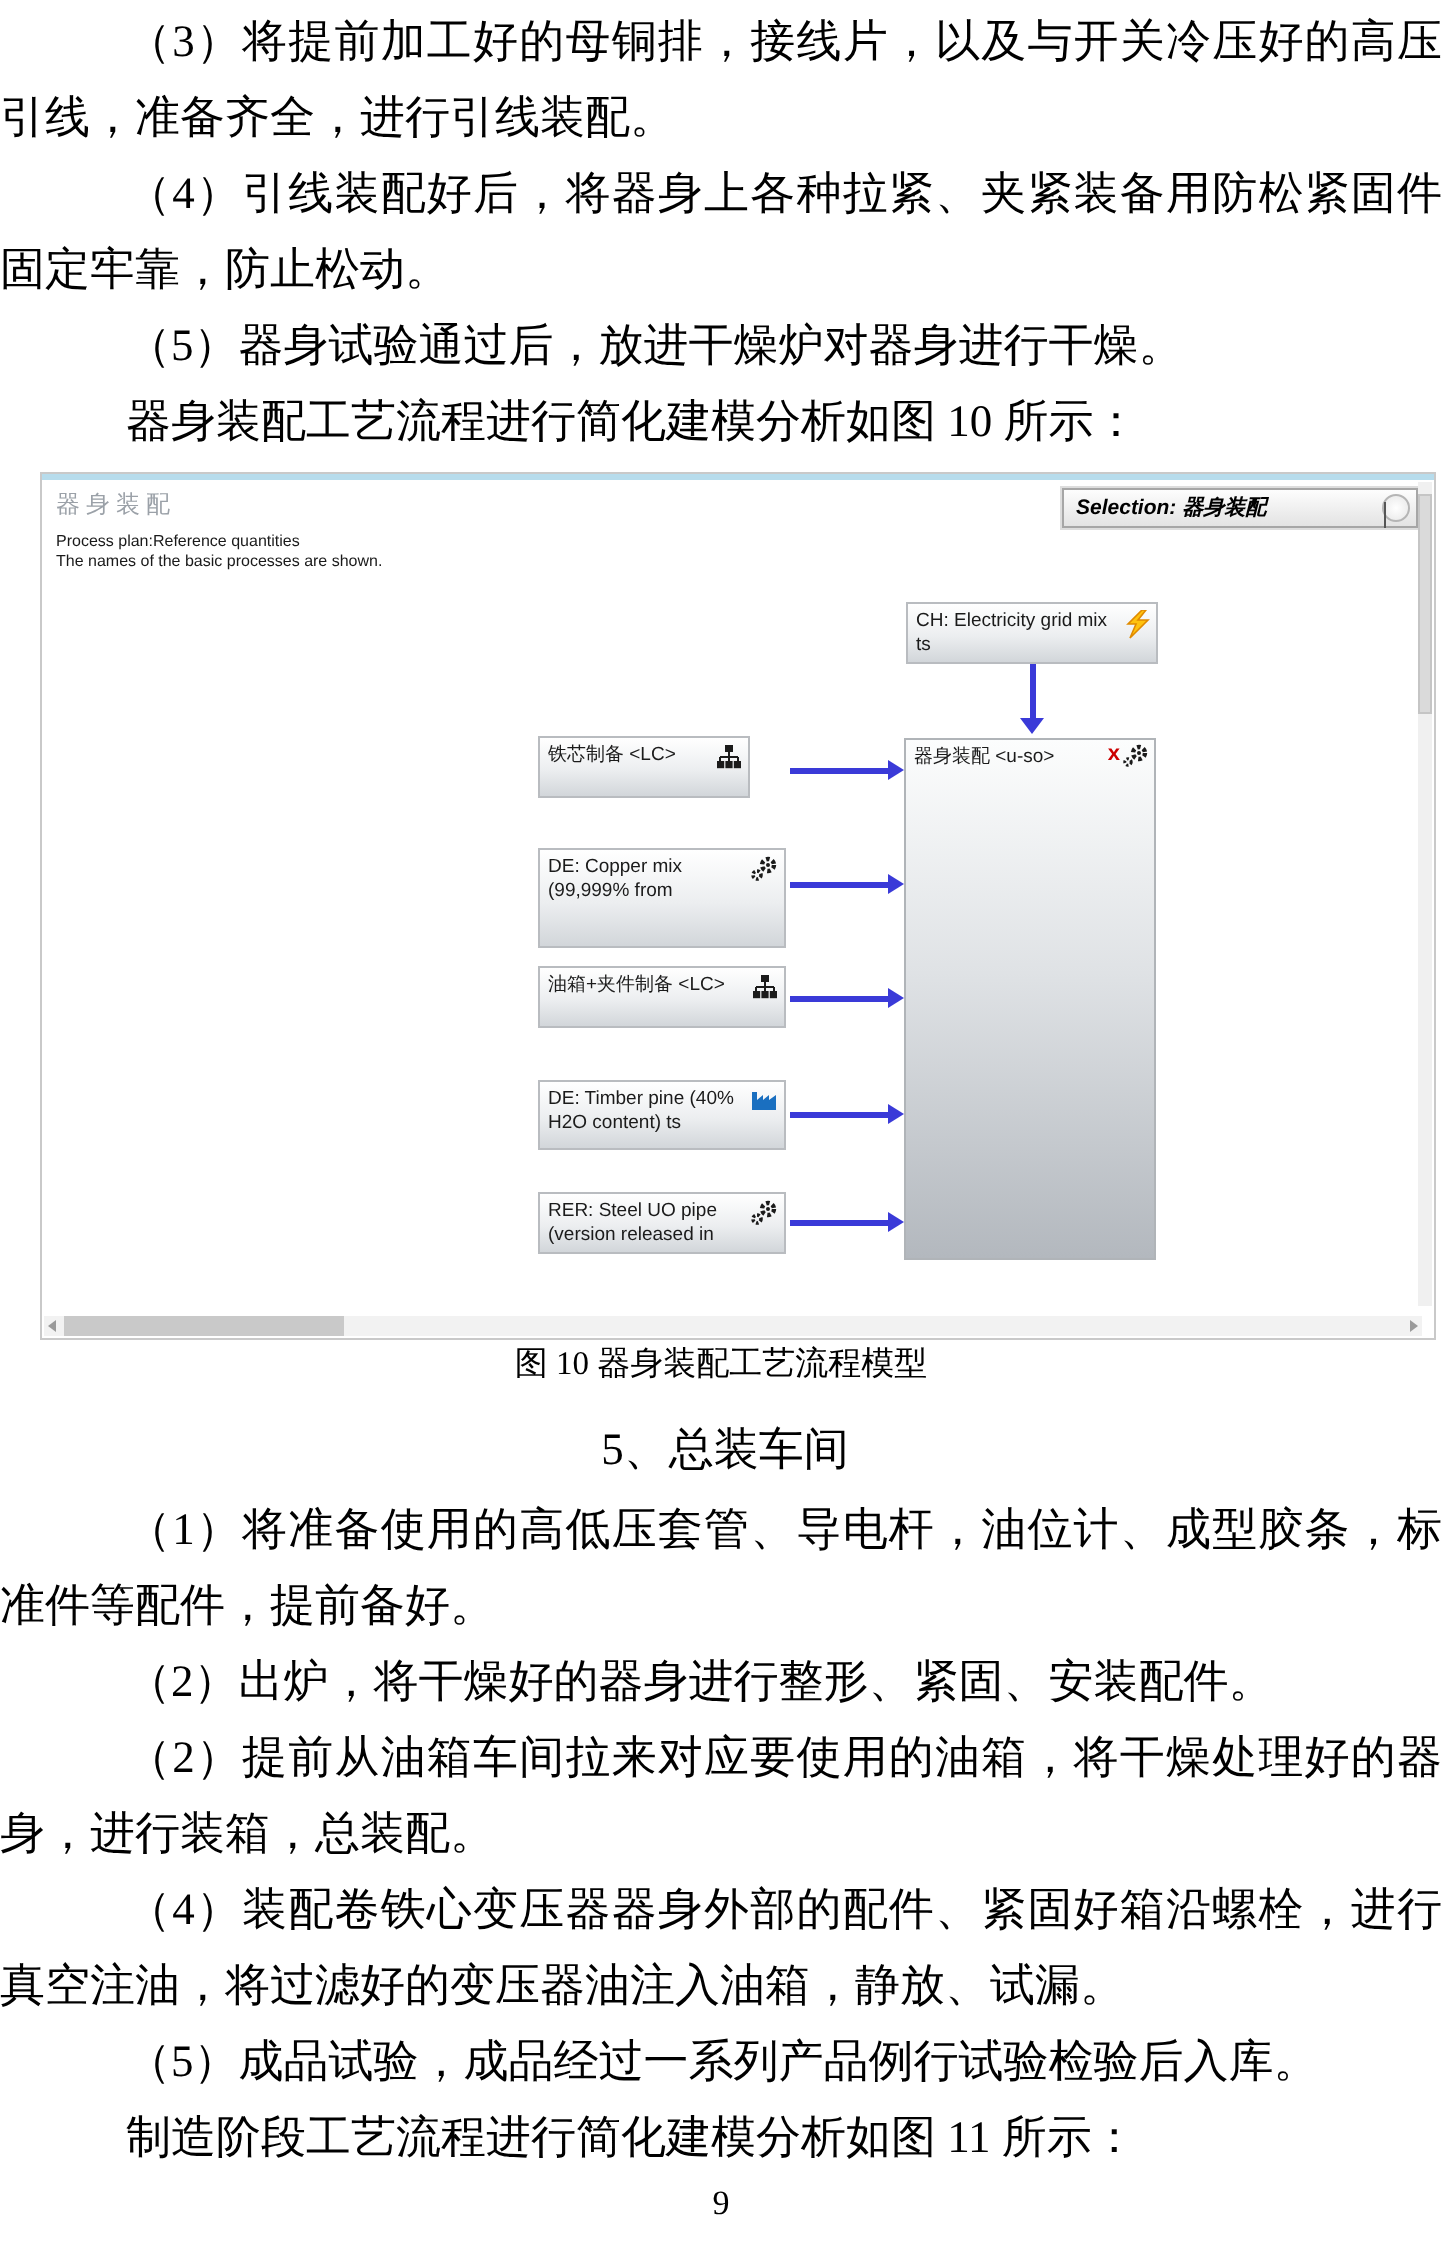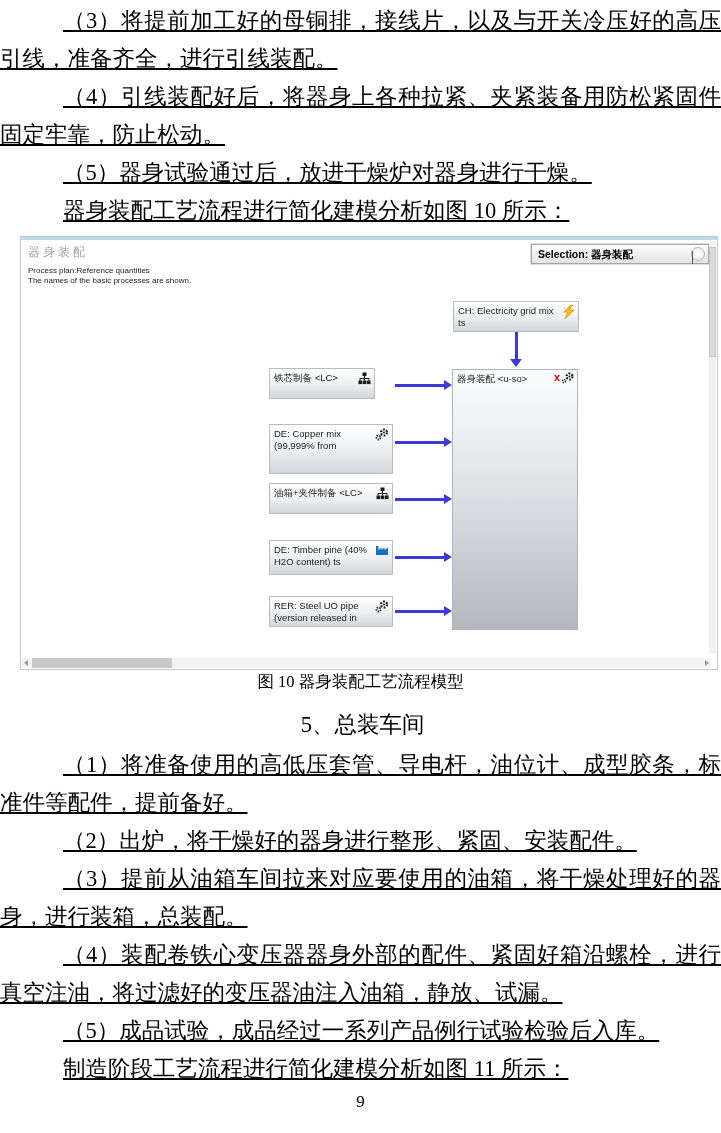--- a/index.html
+++ b/index.html
@@ -1,20 +1,20 @@
 <!DOCTYPE html>
 <html><head>
 <meta charset="utf-8">
 <style>
   * { margin:0; padding:0; box-sizing:border-box; }
   html,body { width:721px; height:1133px; background:#ffffff; overflow:hidden; }
   body { font-family:"Liberation Serif","DejaVu Serif",serif; color:#000; }
 
   
-  .doc-text { width:721px; padding-top:2px;text-decoration:underline; }
+  .doc-text { width:721px; padding-top:2px; }
   .doc-text p {
     font-size:22.5px; line-height:38px; text-align:justify;
     text-indent:63px; letter-spacing:0;
   }
 
   
   .figure-frame {
     position:relative; margin:6px 2px 0 20px;
     width:698px; height:434px;
     border:1px solid #c9c9c9; background:#fff; overflow:hidden;
@@ -22,21 +22,21 @@
   }
   .fig-topline { position:absolute; left:0; top:0; width:698px; height:3px; background:#b7dcec; }
   .fig-title { position:absolute; left:7px; top:7px; font-size:12px; color:#9ba1a8; letter-spacing:3px; }
   .fig-sub { position:absolute; left:7px; font-size:8px; color:#1a1a1a;text-align:center; }
   .fig-sub1 { top:29px; } .fig-sub2 { top:39px; }
 
   .selection-box {
     position:absolute; left:510px; top:7px; width:178px; height:20px;
     border:1px solid #a6a6a6; outline:1px solid #dddddd;
     background:linear-gradient(#fdfdfd,#e3e3e3);
-    font-size:10.5px; font-weight:bold; line-height:18px; padding-left:6px;
+    font-size:10.5px; font-weight:bold; line-height:18px; padding-left:6px;font-style:italic;
   }
   .sel-btn {
     position:absolute; right:3px; top:2px; width:14px; height:14px; border-radius:50%;
     border:1px solid #b5b5b5; background:radial-gradient(#ffffff,#e6e6e6);
   }
   .chev { width:5px; height:5px; border-right:1.5px solid #555; border-bottom:1.5px solid #555;
           transform:rotate(45deg); margin:2.5px auto 0; }
 
   
   .vscroll { position:absolute; right:1px; top:4px; width:7px; height:412px; background:#f0f0f0; }
@@ -228,19 +228,19 @@
   </div>
 </div>
 
 <div class="caption">图 10  器身装配工艺流程模型</div>
 
 <div class="section-heading">5、总装车间</div>
 
 <div class="doc-text">
   <p>（1）将准备使用的高低压套管、导电杆，油位计、成型胶条，标准件等配件，提前备好。</p>
   <p>（2）出炉，将干燥好的器身进行整形、紧固、安装配件。</p>
-  <p>（3）提前从油箱车间拉来对应要使用的油箱，将干燥处理好的器身，进行装箱，总装配。</p>
+  <p>（2）提前从油箱车间拉来对应要使用的油箱，将干燥处理好的器身，进行装箱，总装配。</p>
   <p>（4）装配卷铁心变压器器身外部的配件、紧固好箱沿螺栓，进行真空注油，将过滤好的变压器油注入油箱，静放、试漏。</p>
   <p>（5）成品试验，成品经过一系列产品例行试验检验后入库。</p>
   <p>制造阶段工艺流程进行简化建模分析如图 11 所示：</p>
 </div>
 
 <div class="page-number">9</div>
 
 </body></html>

